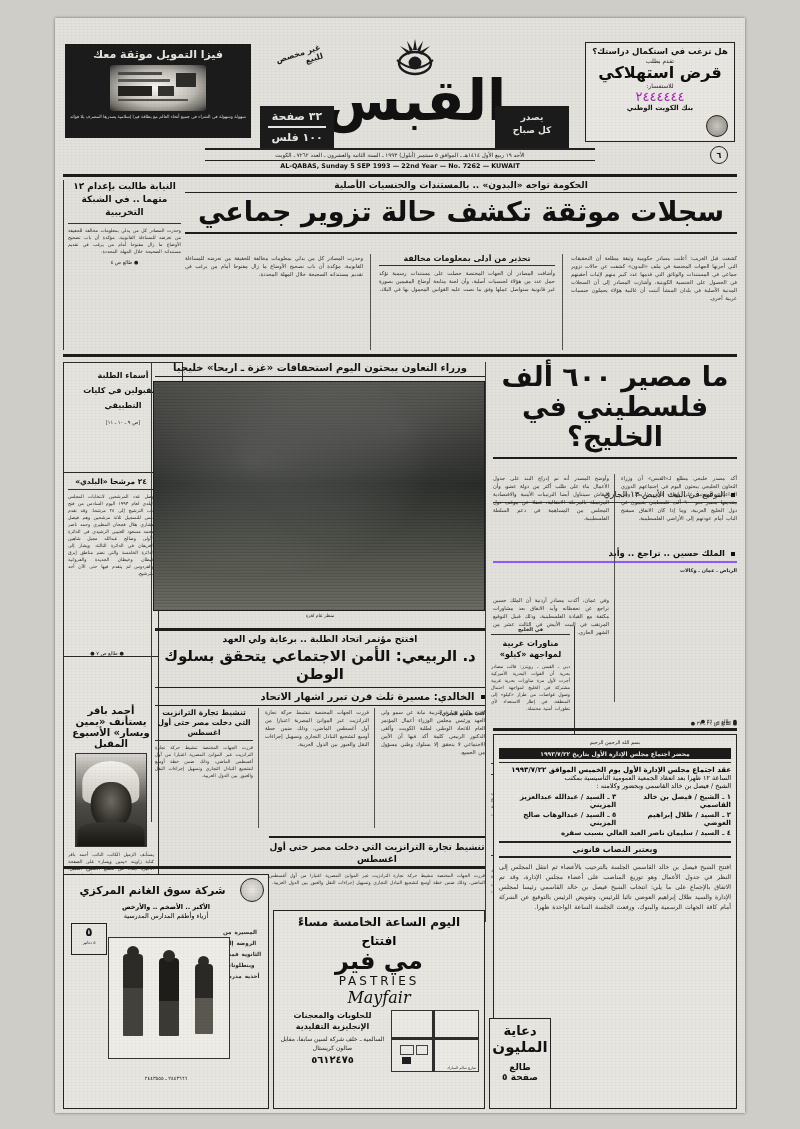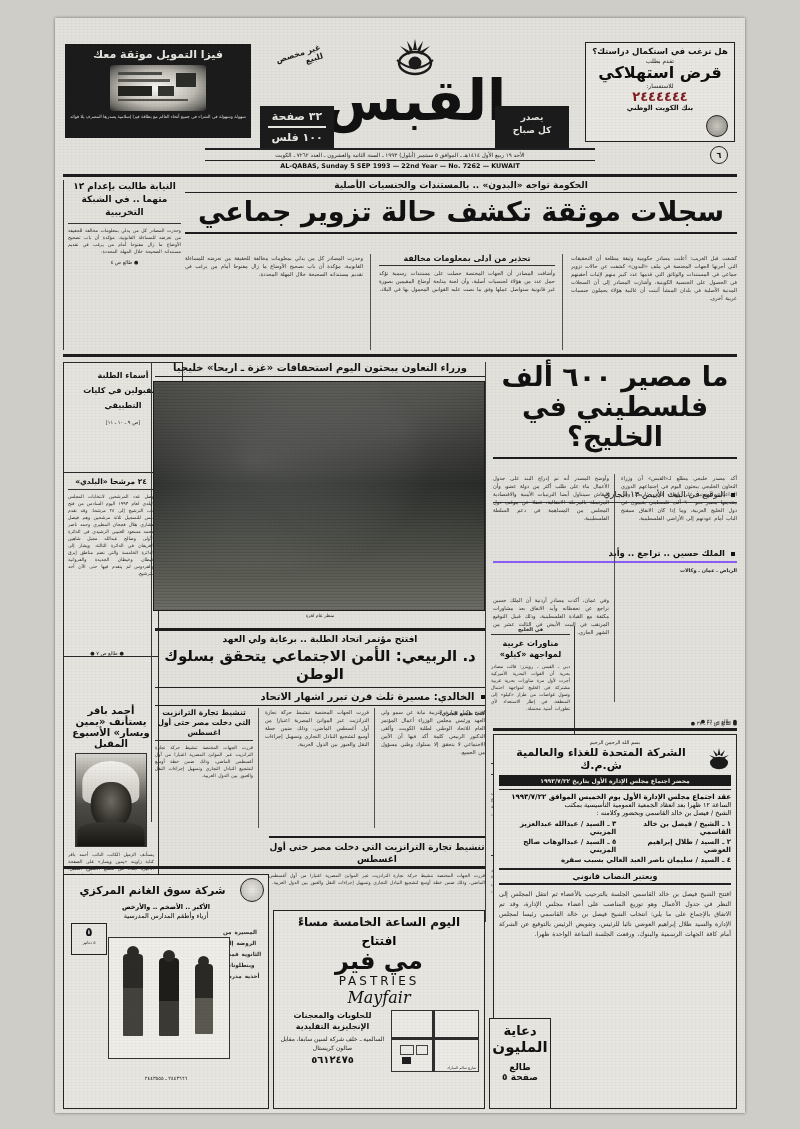--- a/index.html
+++ b/index.html
@@ -154,21 +154,21 @@
     <div class="blk inv ar ctr" style="left:440px;top:88px;width:74px;height:44px;padding-top:6px;">
       <div style="font-size:9px;font-weight:bold;">يصدر</div>
       <div style="font-size:9px;font-weight:bold;margin-top:3px;">كل صباح</div>
     </div>
 
     <div class="blk ar ctr" style="left:530px;top:24px;width:150px;height:100px;border:1px solid #222;background:#e9e7e2;padding:3px 4px;">
       <div style="font-size:8.5px;font-weight:bold;color:#111;">هل ترغب في استكمال دراستك؟</div>
       <div style="font-size:6px;color:#222;margin-top:1px;">تقدم بطلب</div>
       <div style="font-size:16px;font-weight:bold;color:#0e0e0e;line-height:18px;letter-spacing:-.5px;">قرض استهلاكي</div>
       <div style="font-size:6px;color:#222;">للاستفسار:</div>
-      <div style="font-size:13px;font-weight:bold;color:#7f1d1d;letter-spacing:1px;">٢٤٤٤٤٤٤</div>
+      <div style="font-size:13px;font-weight:normal;color:#a21caf;letter-spacing:1px;">٢٤٤٤٤٤٤</div>
       <div style="font-size:7px;font-weight:bold;color:#111;">بنك الكويت الوطني</div>
       <div style="position:absolute;right:6px;bottom:4px;width:20px;height:20px;border:1.5px solid #222;border-radius:50%;
                   background:radial-gradient(circle,#cbc8c1,#8b8881);"></div>
     </div>
 
     <div class="blk ctr" style="left:655px;top:128px;width:18px;height:18px;border:1px solid #222;border-radius:50%;
                 font-size:8px;font-weight:bold;line-height:17px;color:#111;">
       <span>٦</span>
     </div>
 
@@ -311,35 +311,20 @@
     <div class="ctr arbold" style="font-size:9px;line-height:12px;border-top:2px solid #1d1d1d;border-bottom:1px solid #333;padding:3px 0;">تنشيط تجارة الترانزيت التي دخلت مصر حتى أول اغسطس</div>
     <div class="txt-ar mini" style="margin-top:3px;height:38px;overflow:hidden;">قررت الجهات المختصة تنشيط حركة تجارة الترانزيت عبر الموانئ المصرية اعتبارا من أول أغسطس الماضي، وذلك ضمن خطة أوسع لتشجيع التبادل التجاري وتسهيل إجراءات النقل والعبور بين الدول العربية.</div>
   </div>
 
   <div class="blk tiny ar" style="left:528px;top:700px;width:154px;">
     ● <span>طالع ص ٢٦</span> ●
   </div>
 
   <div class="blk ar adbox" style="left:438px;top:716px;width:244px;height:375px;padding:4px 5px;">
     <div class="ctr tiny" style="font-size:5px;">بسم الله الرحمن الرحيم</div>
-    <div style="display:flex;align-items:center;gap:4px;margin-top:1px;">
-      <div style="width:24px;height:24px;flex:0 0 24px;">
-        <svg viewBox="0 0 24 24" width="24" height="24" aria-hidden="true">
-          <g fill="#1b1b1b">
-            <path d="M12 1 L13.4 8 L10.6 8 Z"></path>
-                <path d="M6 3 L11 8 L9 9.6 Z"></path>
-                <path d="M18 3 L13 8 L15 9.6 Z"></path>
-            <path d="M2 8 L10 11 L9 13 Z"></path>
-                <path d="M22 8 L14 11 L15 13 Z"></path>
-            <ellipse cx="12" cy="16" rx="9" ry="6.2"></ellipse>
-          </g>
-        </svg>
-      </div>
-      <div class="arbold" style="font-size:11px;flex:1;text-align:center;letter-spacing:-.4px;">الشركة المتحدة للغذاء والعالمية ش.م.ك</div>
-    </div>
     <div class="boxhead" style="margin-top:3px;">محضر اجتماع مجلس الإدارة الأول بتاريخ ١٩٩٣/٧/٢٢</div>
     <div style="height:1px;background:#222;margin:3px 0;"></div>
     <div style="font-size:7px;font-weight:bold;">عقد اجتماع مجلس الإدارة الأول يوم الخميس الموافق ١٩٩٣/٧/٢٢</div>
     <div style="font-size:6.5px;">الساعة ١٢ ظهرا بعد انعقاد الجمعية العمومية التأسيسية بمكتب</div>
     <div style="font-size:6.5px;">الشيخ / فيصل بن خالد القاسمي وبحضور وكلامنه :</div>
     <div style="display:flex;flex-wrap:wrap;gap:2px 8px;margin-top:3px;font-size:7px;font-weight:bold;color:#111;">
       <div style="width:46%;">١ ـ الشيخ / فيصل بن خالد القاسمي</div>
       <div style="width:46%;">٣ ـ السيد / عبدالله عبدالعزيز المزيني</div>
       <div style="width:46%;">٢ ـ السيد / طلال إبراهيم العوضي</div>
       <div style="width:46%;">٥ ـ السيد / عبدالوهاب صالح المزيني</div>

